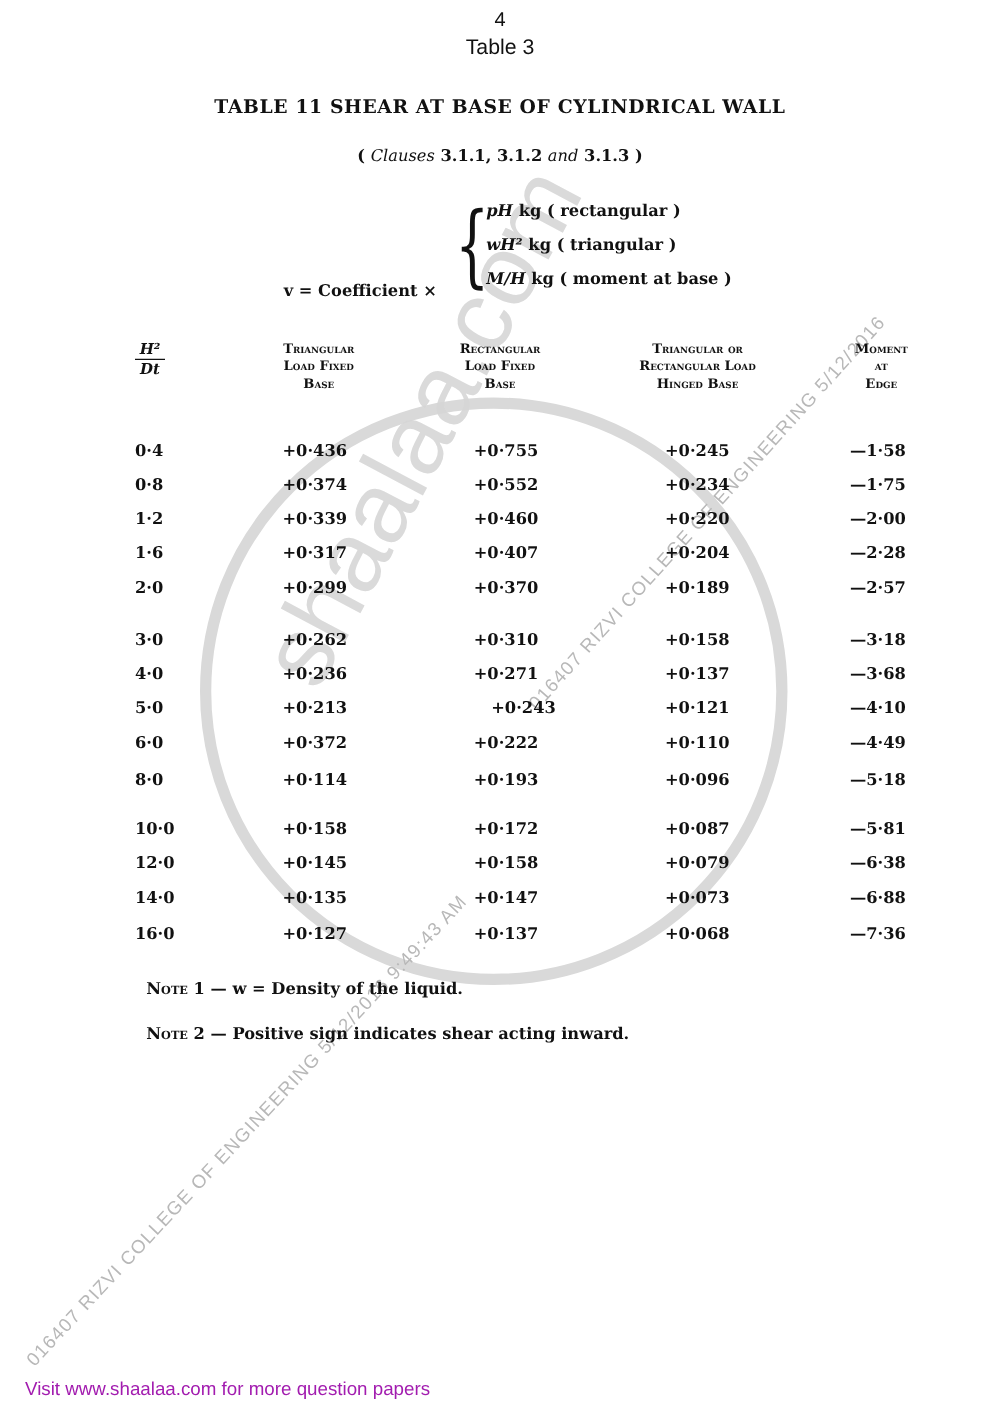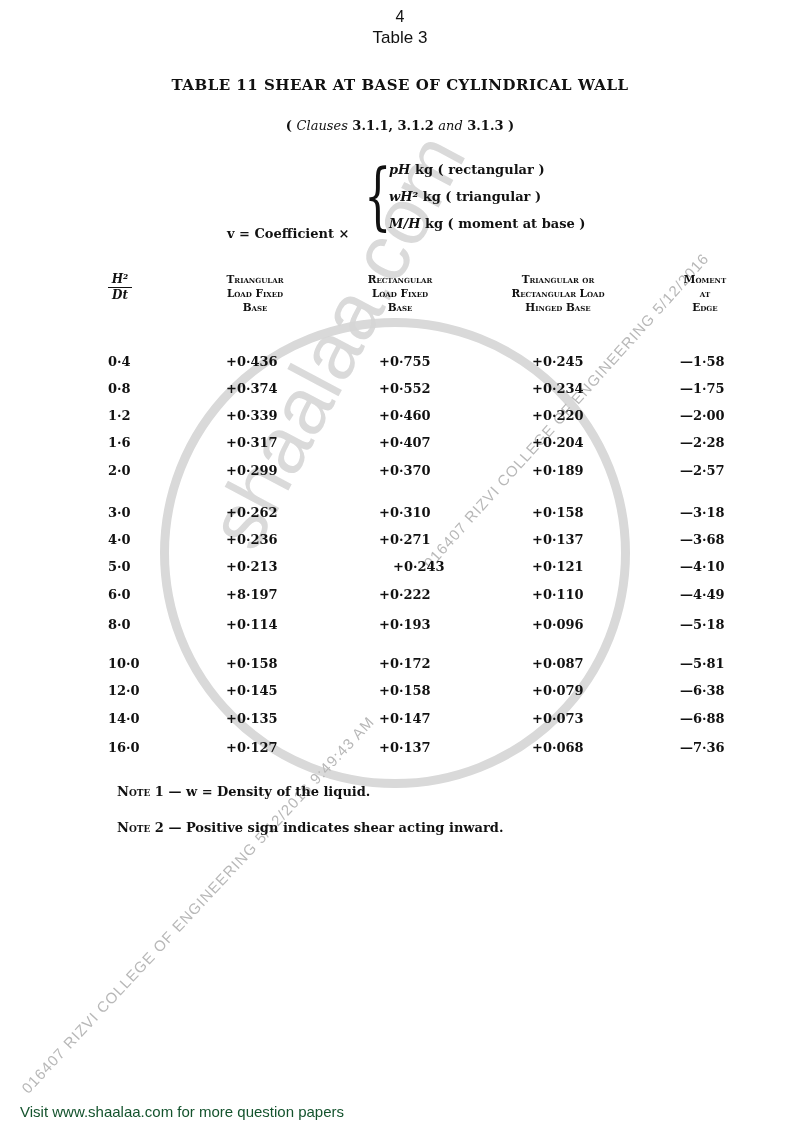--- a/index.html
+++ b/index.html
@@ -22,21 +22,21 @@
   .headers .h { position: absolute; }
   .hdt { position: absolute; left: 108px; top: 272px; font-family: "DejaVu Serif", serif; font-weight: bold; font-style: italic; font-size: 12px; text-align: center; width: 24px; }
   .hdt .num { border-bottom: 1.5px solid #111; padding-bottom: 1px; display: block; }
 
   .rows { position: absolute; left: 0; top: 0; width: 800px; font-family: "DejaVu Serif", serif; font-weight: bold; font-size: 13px; }
   .cell { position: absolute; white-space: nowrap; }
 
   .notes { position: absolute; left: 117px; font-family: "DejaVu Serif", serif; font-weight: bold; font-size: 13px; }
   .notes .sc { font-variant: small-caps; }
 
-  .footer { position: absolute; top: 1103px; left: 20px; font-family: "Liberation Sans", sans-serif; font-size: 15px; color: #14532d; }
+  .footer { position: absolute; top: 1103px; left: 20px; font-family: "Liberation Sans", sans-serif; font-size: 15px; color: #a21caf; }
 
   .wm-circle { position: absolute; left: 160px; top: 318px; width: 470px; height: 470px; border: 9px solid #d9d9d9; border-radius: 50%; box-sizing: border-box; }
   .wm-text { position: absolute; left: 190px; top: 520px; font-family: "Liberation Sans", sans-serif; font-size: 80px; color: #d6d6d6; transform: rotate(-62deg); transform-origin: left top; white-space: nowrap; opacity: 0.9; }
   .wm-stamp { position: absolute; font-family: "Liberation Sans", sans-serif; font-size: 15px; color: #b8b8b8; white-space: nowrap; letter-spacing: 1px; }
 </style>
 </head>
 <body>
 
 <div class="wm-circle"></div>
 <div class="wm-text">shaalaa.com</div>
@@ -139,21 +139,21 @@
     </div>
     <div>
       <span class="cell" style="left: 108px; top: 559px;">5·0</span>
       <span class="cell" style="left: 226px; top: 559px;">+0·213</span>
       <span class="cell" style="left: 393px; top: 559px;">+0·243</span>
       <span class="cell" style="left: 532px; top: 559px;">+0·121</span>
       <span class="cell" style="left: 680px; top: 559px;">—4·10</span>
     </div>
     <div>
       <span class="cell" style="left: 108px; top: 587px;">6·0</span>
-      <span class="cell" style="left: 226px; top: 587px;">+8·197</span>
+      <span class="cell" style="left: 226px; top: 587px;">+0·372</span>
       <span class="cell" style="left: 379px; top: 587px;">+0·222</span>
       <span class="cell" style="left: 532px; top: 587px;">+0·110</span>
       <span class="cell" style="left: 680px; top: 587px;">—4·49</span>
     </div>
     <div>
       <span class="cell" style="left: 108px; top: 617px;">8·0</span>
       <span class="cell" style="left: 226px; top: 617px;">+0·114</span>
       <span class="cell" style="left: 379px; top: 617px;">+0·193</span>
       <span class="cell" style="left: 532px; top: 617px;">+0·096</span>
       <span class="cell" style="left: 680px; top: 617px;">—5·18</span>

